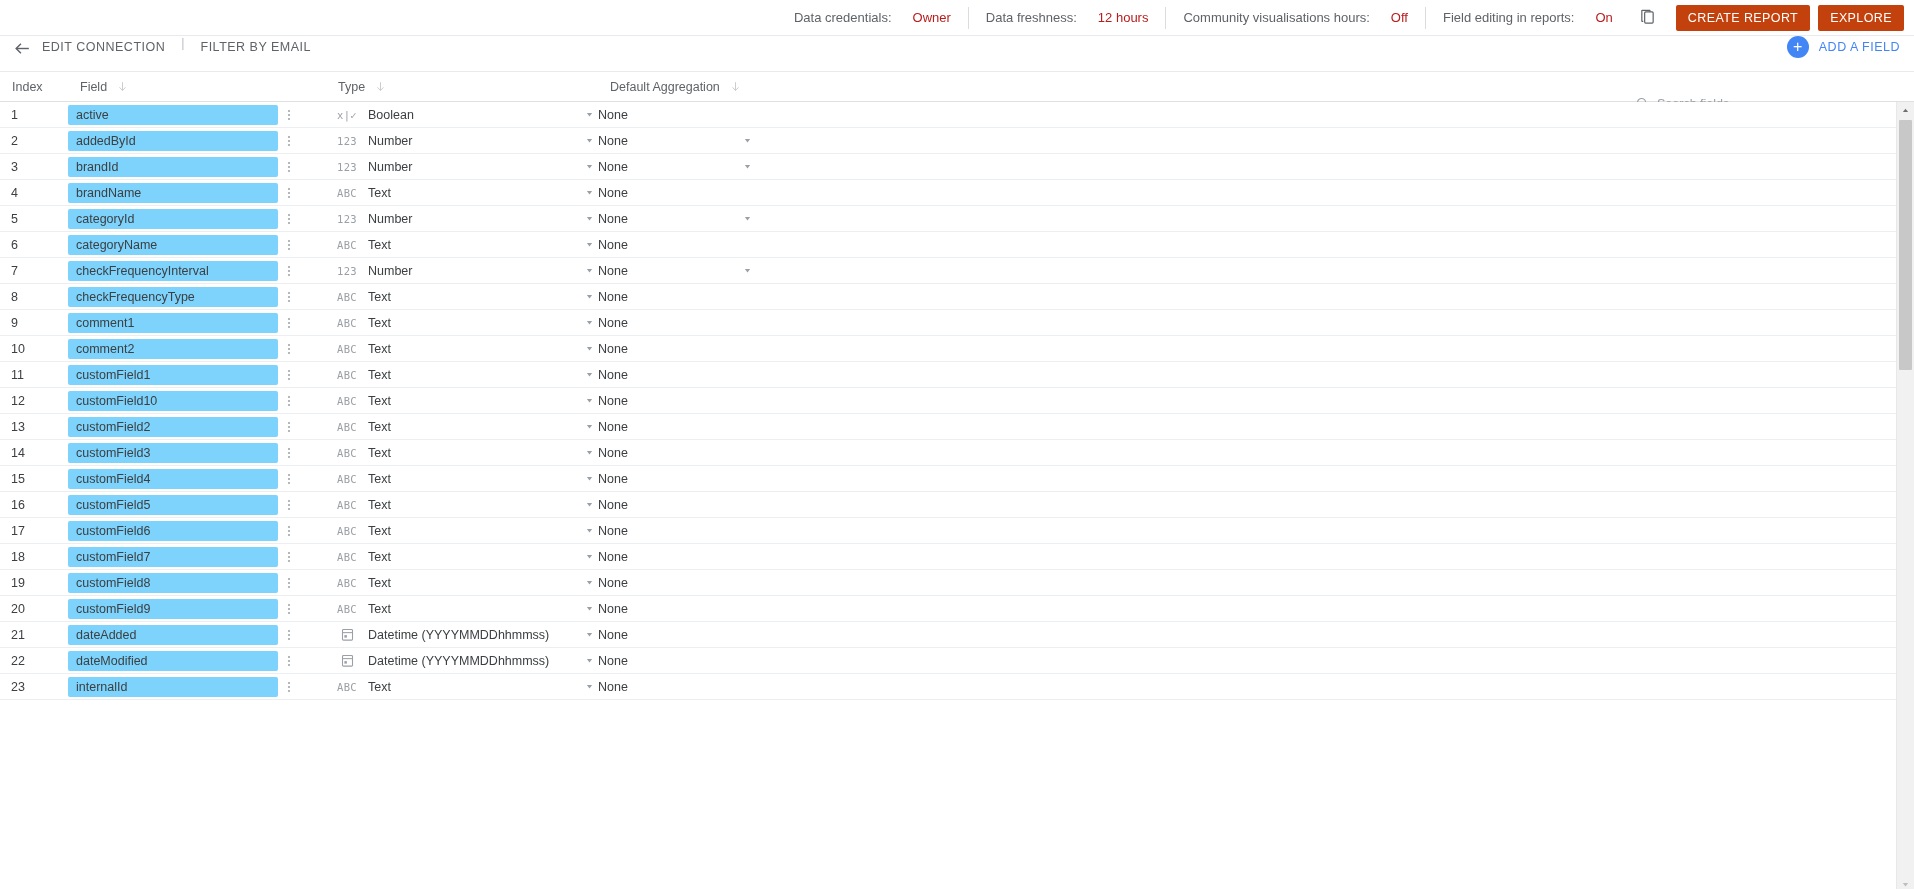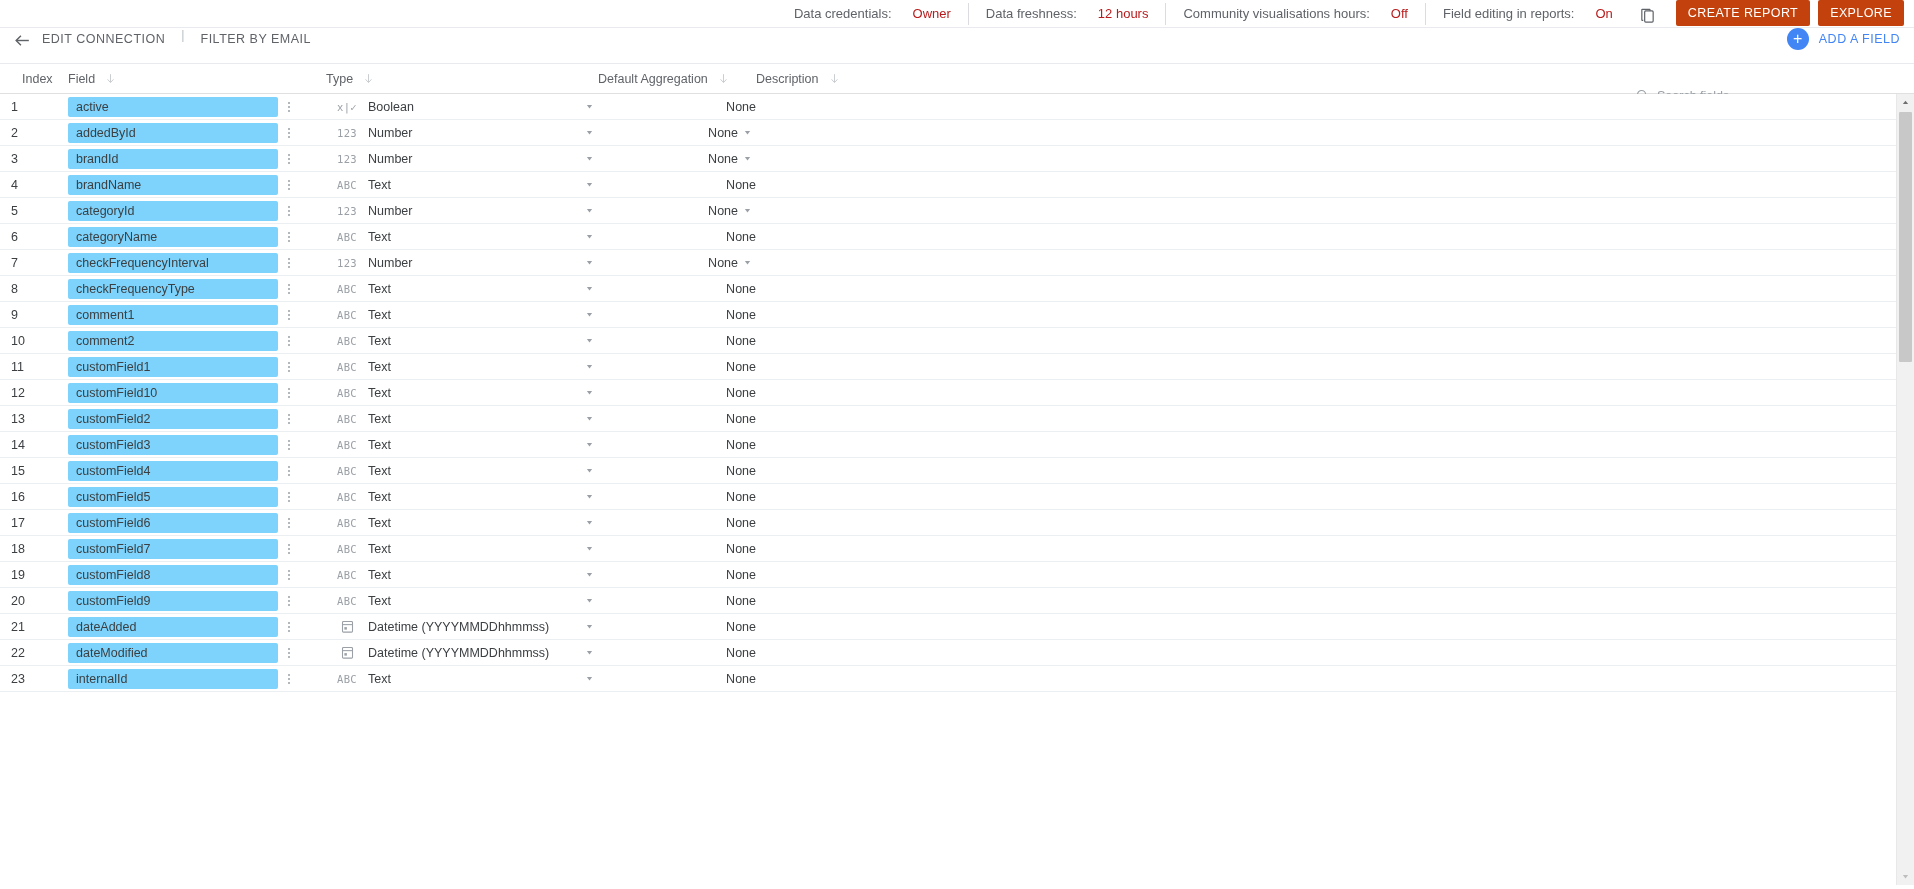--- a/index.html
+++ b/index.html
@@ -7,22 +7,23 @@
     margin: 0; padding: 0;
     width: 1914px; height: 889px;
     overflow: hidden;
     background: #ffffff;
     font-family: "Liberation Sans", sans-serif;
     -webkit-font-smoothing: antialiased;
   }
 
   
   .topbar {
-    height: 28px;
-    display: flex;
+    height: 36px;
+    display: flex;
+    align-items: center;
     justify-content: flex-end;
     padding-right: 10px;
     background: #ffffff;
     border-bottom: 1px solid #e8eaed;
   }
   .meta-item {
     font-size: 13px;
     color: #5f6368;
     padding: 0 17px;
     white-space: nowrap;
@@ -107,21 +108,21 @@
   .thead {
     height: 30px;
     display: flex;
     align-items: center;
     font-size: 12.5px;
     color: #5f6368;
     background: #fff;
     position: relative;
     border-bottom: 1px solid #e0e0e0;
   }
-  .col-index  { width: 68px;  padding-left: 22px; }
+  .col-index  { width: 68px;  padding-left: 0; margin-left: 12px; }
   .col-field  { width: 218px; display:flex; align-items:center; }
   .col-kebab  { width: 40px;  }
   .col-type   { width: 272px; display:flex; align-items:center; }
   .col-agg    { width: 158px; display:flex; align-items:center; }
   .col-desc   { flex: 1; display:flex; align-items:center; }
   .sort-ico {
     margin-left: 9px;
     opacity: .6;
     display: inline-flex;
   }
@@ -205,21 +206,20 @@
     font-family: "DejaVu Sans Mono", monospace;
     letter-spacing: .3px;
   }
   .type-label { flex: 1; }
   .caret { width: 18px; display:flex; align-items:center; justify-content:center; }
   .cell-agg {
     width: 158px;
     display: flex;
     align-items: center;
     cursor: pointer;
-    text-align: right;
   }
   .agg-label { flex: 1; }
   .cell-desc { flex: 1; }
 
   
   .kebab { display: flex; flex-direction: column; gap: 2px; align-items: center; }
   .kebab i { width: 2px; height: 2px; background: #9aa0a6; border-radius: 50%; display: block; }
 
   
   .scrollbar {
@@ -325,29 +325,20 @@
   <div class="col-agg">
     <span>Default Aggregation</span>
     <span class="sort-ico">
       <svg width="13" height="13" viewBox="0 0 24 24" fill="none" stroke="#9aa0a6" stroke-width="1.6">
         <path d="M12 4v15"></path>
           <path d="M6.5 13.5L12 19.5l5.5-6"></path>
       </svg>
     </span>
   </div>
 
-  <div class="col-desc">
-    <span>Description</span>
-    <span class="sort-ico">
-      <svg width="13" height="13" viewBox="0 0 24 24" fill="none" stroke="#9aa0a6" stroke-width="1.6">
-        <path d="M12 4v15"></path>
-          <path d="M6.5 13.5L12 19.5l5.5-6"></path>
-      </svg>
-    </span>
-  </div>
 
   <div class="search-wrap">
     <span style="position:absolute;left:0;display:flex;">
       <svg width="15" height="15" viewBox="0 0 24 24" fill="none" stroke="#9aa0a6" stroke-width="1.8">
         <circle cx="10.5" cy="10.5" r="6.5"></circle>
           <path d="M15.5 15.5L21 21"></path>
       </svg>
     </span>
     <input class="search-input" placeholder="Search fields" style="">
   </div>

